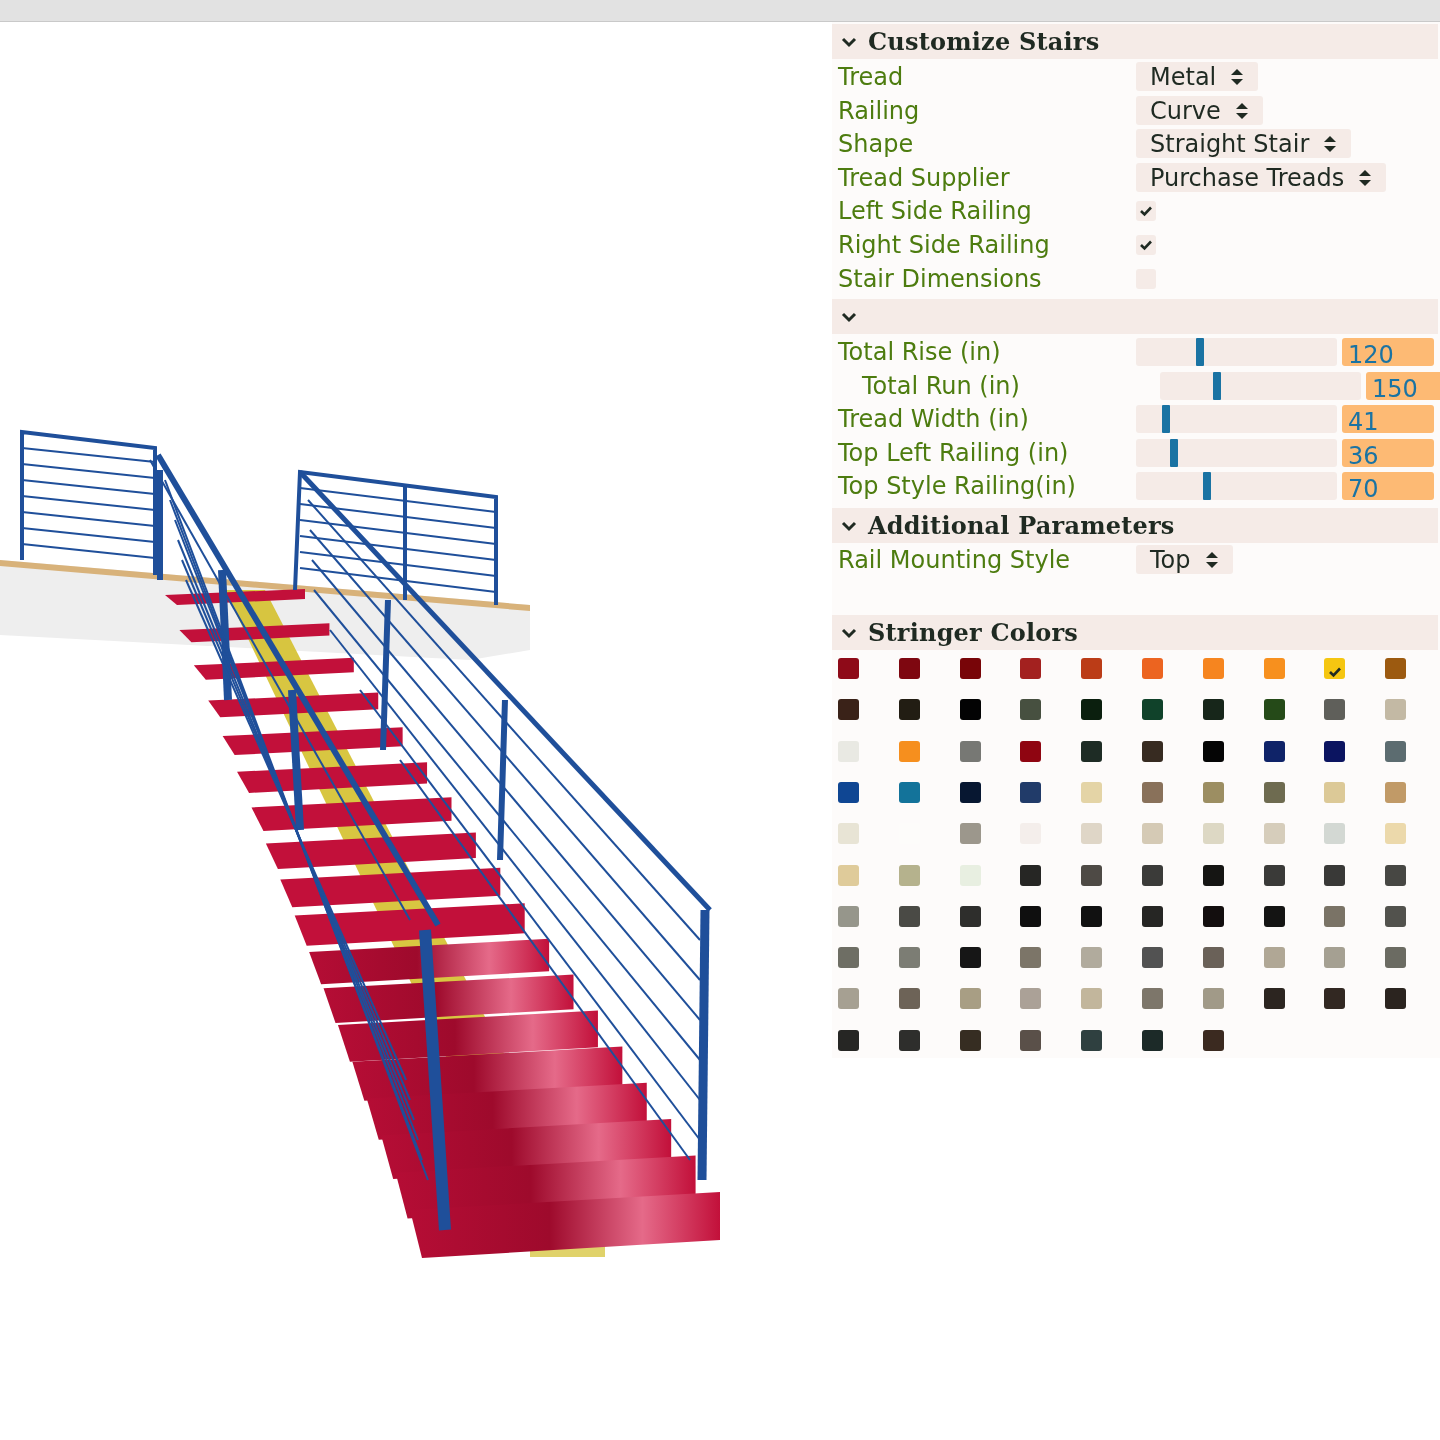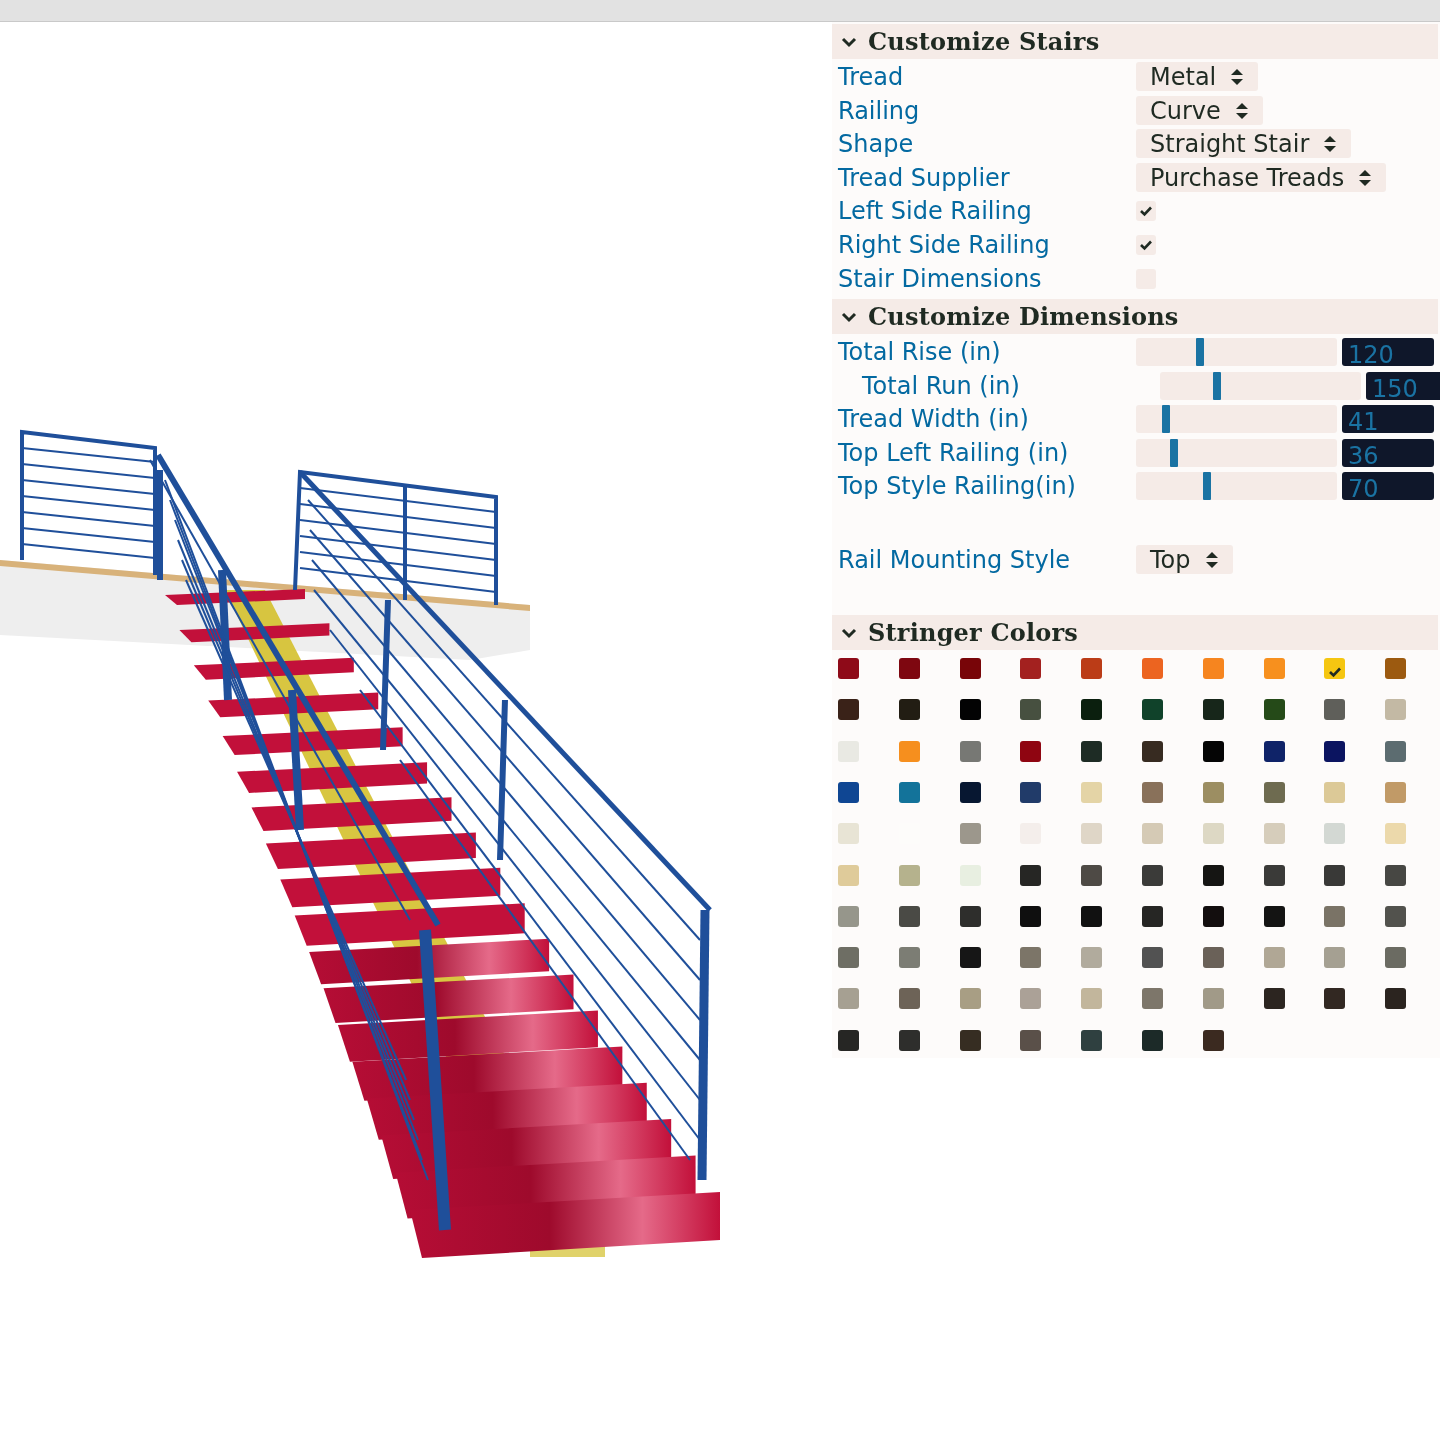--- a/index.html
+++ b/index.html
@@ -11,32 +11,32 @@
   .viewport { position: absolute; left: 0; top: 22px; width: 832px; height: 1418px; background: #ffffff; }
   .viewport svg { position: absolute; left: 0; top: 0; }
 
   .panel { position: absolute; left: 832px; top: 22px; width: 608px; height: 1036px; background: #fdfbfa; }
 
   .section-header { position: absolute; left: 0; width: 606px; height: 35px; background: #f5ebe7; display: flex; align-items: center; padding-left: 8px; cursor: pointer; }
   .section-header .chev { width: 18px; height: 18px; margin-right: 10px; }
   .section-title { font-family: "DejaVu Serif", serif; font-weight: bold; font-size: 24px; color: #1f2a22; letter-spacing: 0.2px; }
 
   .row { position: absolute; left: 0; width: 606px; height: 34px; }
-  .row-label { position: absolute; left: 6px; top: 0; font-size: 24px; line-height: 34px; color: #0369a1; white-space: nowrap; }
+  .row-label { position: absolute; left: 6px; top: 0; font-size: 24px; line-height: 34px; color: #4d7c0f; white-space: nowrap; }
 
   .select { position: absolute; left: 304px; top: 2px; height: 29px; background: #f5ebe7; border-radius: 3px; display: flex; align-items: center; padding: 0 14px 0 14px; cursor: pointer; }
   .select.plain { background: transparent; }
   .select-value { font-size: 24px; color: #1f2a22; white-space: nowrap; }
   .select .arrows { width: 14px; height: 22px; margin-left: 14px; }
 
   .checkbox { position: absolute; left: 304px; top: 7px; width: 20px; height: 20px; background: #f5ebe7; border-radius: 3px; display: flex; align-items: center; justify-content: center; cursor: pointer; }
 
   .slider { position: absolute; left: 304px; top: 3px; width: 201px; height: 28px; background: #f5ebe7; border-radius: 3px; cursor: pointer; }
   .slider .thumb { position: absolute; top: 0; width: 8px; height: 28px; background: #1a73a3; border-radius: 1px; }
-  .num-box { position: absolute; left: 510px; top: 3px; width: 92px; height: 28px; background: #0f172a; border-radius: 3px; padding-left: 6px; cursor: text; }
+  .num-box { position: absolute; left: 510px; top: 3px; width: 92px; height: 28px; background: #fdba74; border-radius: 3px; padding-left: 6px; cursor: text; }
   .num-value { font-size: 24px; line-height: 34px; color: #1a73a3; }
 
   .swatches { position: absolute; left: 6px; top: 636px; width: 600px; }
   .swatch { position: absolute; width: 21px; height: 21px; border-radius: 3px; cursor: pointer; display: flex; align-items: center; justify-content: center; }
 </style>
 </head>
 <body>
 
 <div class="topbar"></div>
 
@@ -198,21 +198,20 @@
   </div>
   <div class="row" style="top:240px;">
     <span class="row-label">Stair Dimensions</span>
     <div class="checkbox"></div>
   </div>
 
   <div class="section-header" style="top:277px;">
     <svg class="chev" viewBox="0 0 18 18">
         <polyline points="3,6 9,12 15,6" fill="none" stroke="#1f2a22" stroke-width="3"></polyline>
       </svg>
-    <span class="section-title">Customize Dimensions</span>
   </div>
 
   <div class="row" style="top:313px;">
     <span class="row-label">Total Rise (in)</span>
     <div class="slider">
         <div class="thumb" style="left:60px;"></div>
       </div>
     <div class="num-box"><span class="num-value">120</span></div>
   </div>
   <div class="row" style="top:347px;margin-left:24px;">
@@ -237,20 +236,26 @@
     <div class="num-box"><span class="num-value">36</span></div>
   </div>
   <div class="row" style="top:447px;">
     <span class="row-label">Top Style Railing(in)</span>
     <div class="slider">
         <div class="thumb" style="left:67px;"></div>
       </div>
     <div class="num-box"><span class="num-value">70</span></div>
   </div>
 
+  <div class="section-header" style="top:486px;">
+    <svg class="chev" viewBox="0 0 18 18">
+        <polyline points="3,6 9,12 15,6" fill="none" stroke="#1f2a22" stroke-width="3"></polyline>
+      </svg>
+    <span class="section-title">Additional Parameters</span>
+  </div>
 
   <div class="row" style="top:521px;">
     <span class="row-label">Rail Mounting Style</span>
     <div class="select">
       <span class="select-value">Top</span>
       <svg class="arrows" viewBox="0 0 14 22">
           <polygon points="7,3 13,9 1,9" fill="#1f2a22"></polygon>
           <polygon points="1,13 13,13 7,19" fill="#1f2a22"></polygon>
         </svg>
     </div>

